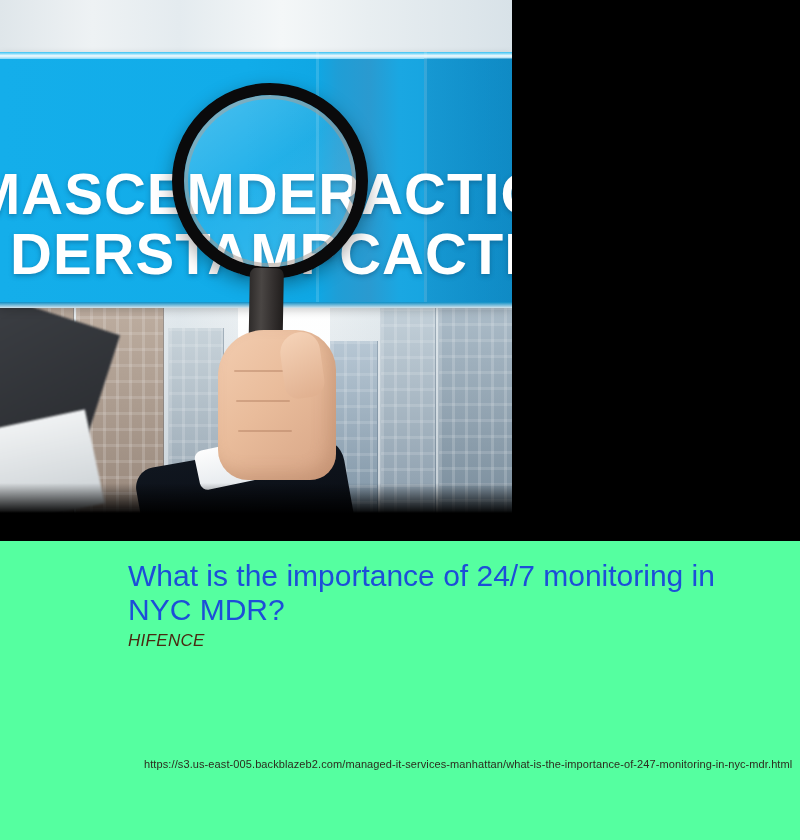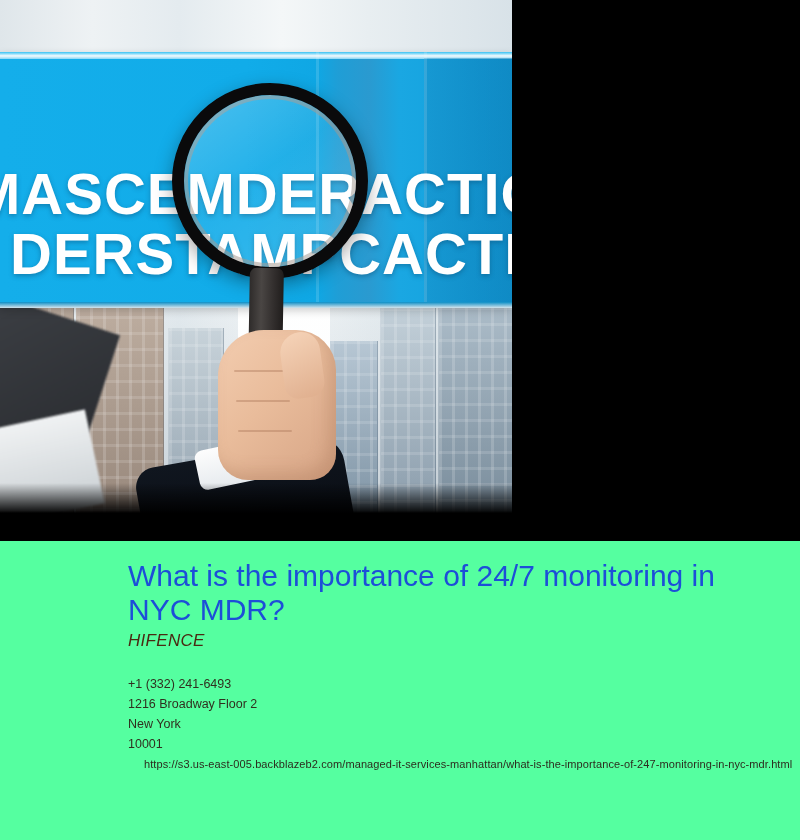--- a/index.html
+++ b/index.html
@@ -341,22 +341,16 @@
   </div>
 
 </div>
 
 <div id="info-panel">
 
   <h1 id="page-title">What is the importance of 24/7 monitoring in NYC MDR?</h1>
 
   <div id="brand-name">HIFENCE</div>
 
-  <div id="contact-block">
-    <div>+1 (332) 241-6493</div>
-    <div>1216 Broadway Floor 2</div>
-    <div>New York</div>
-    <div>10001</div>
-  </div>
 
   <div id="source-url">https://s3.us-east-005.backblazeb2.com/managed-it-services-manhattan/what-is-the-importance-of-247-monitoring-in-nyc-mdr.html</div>
 
 </div>
 
 </body></html>

